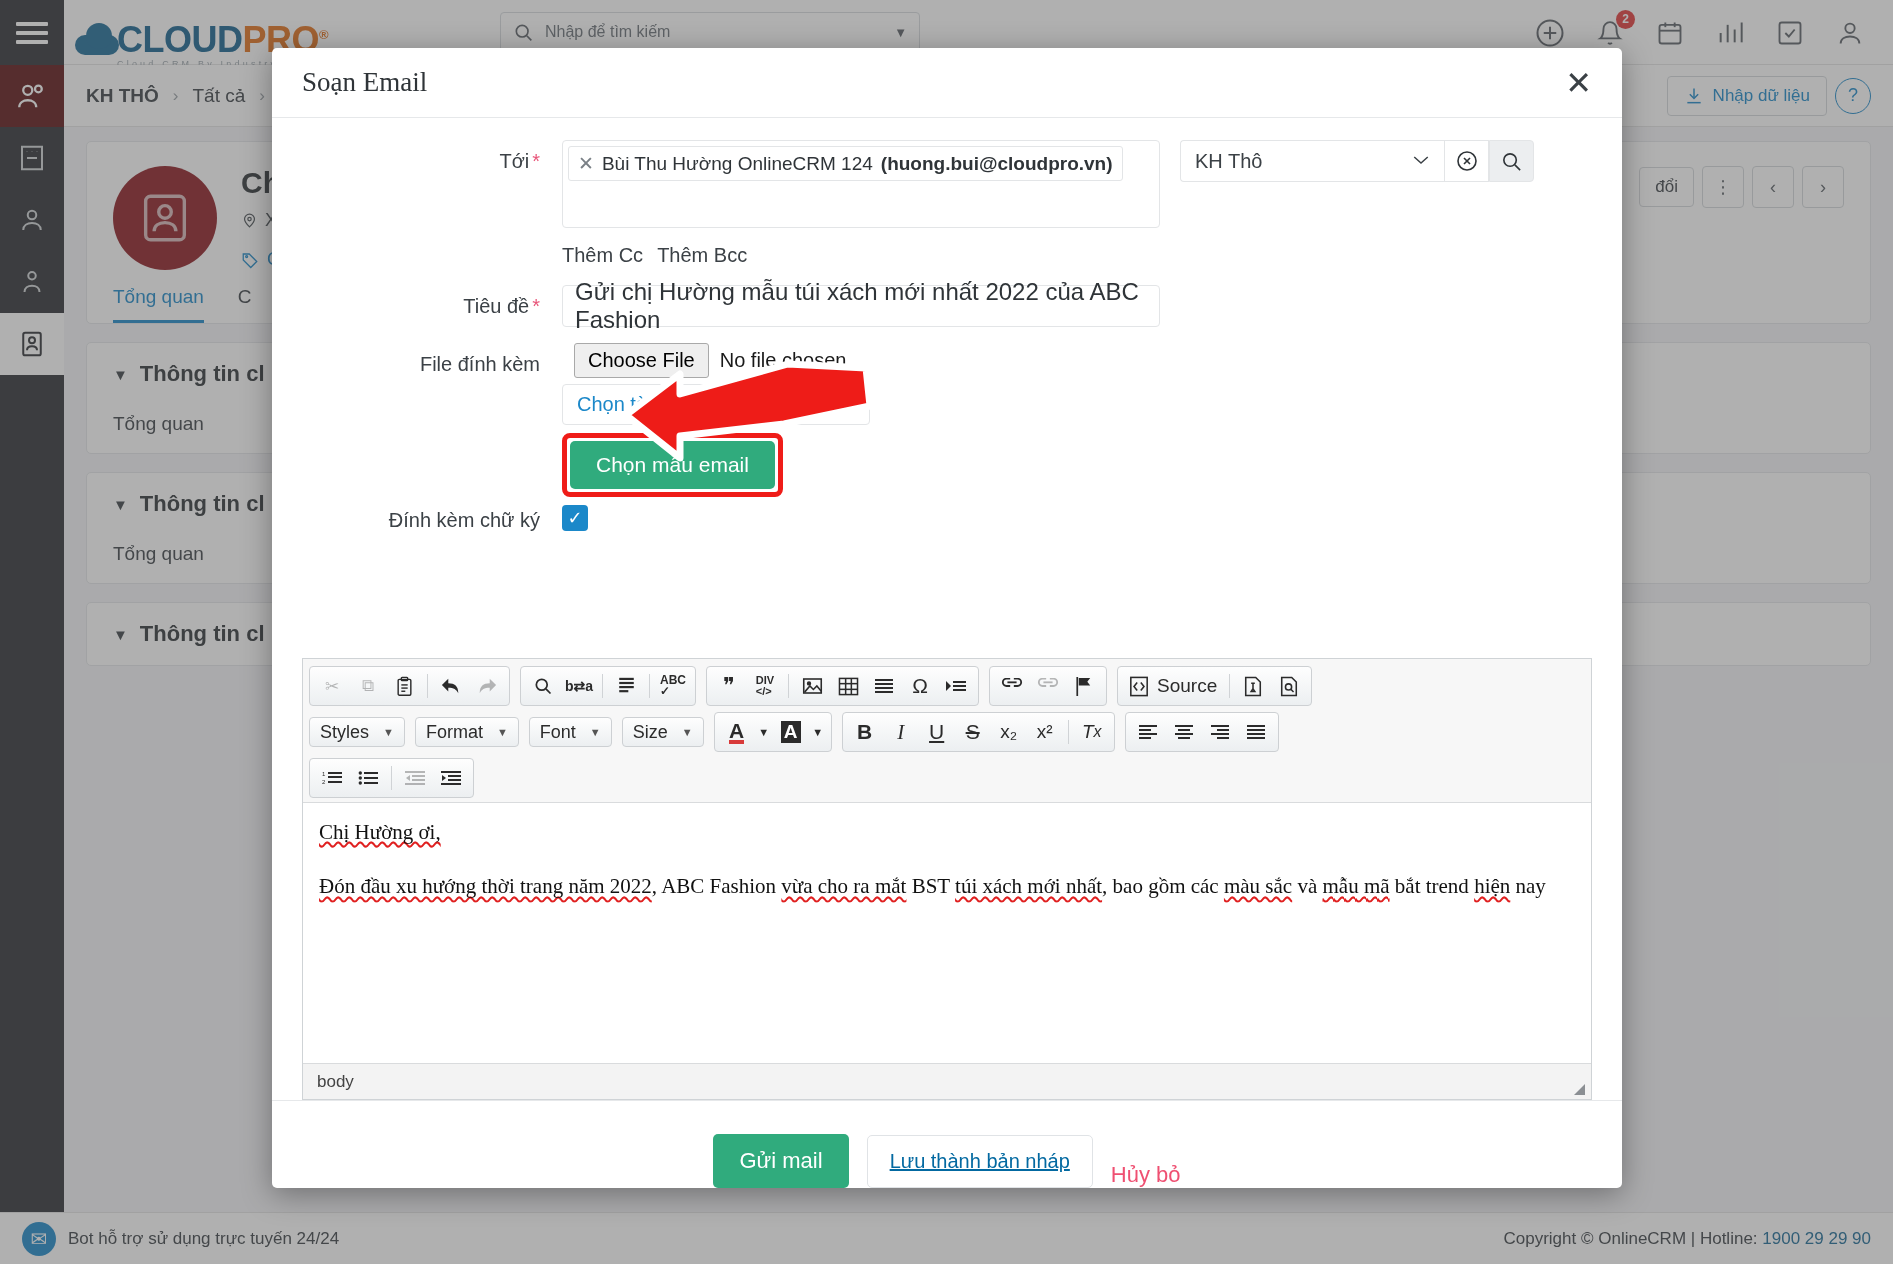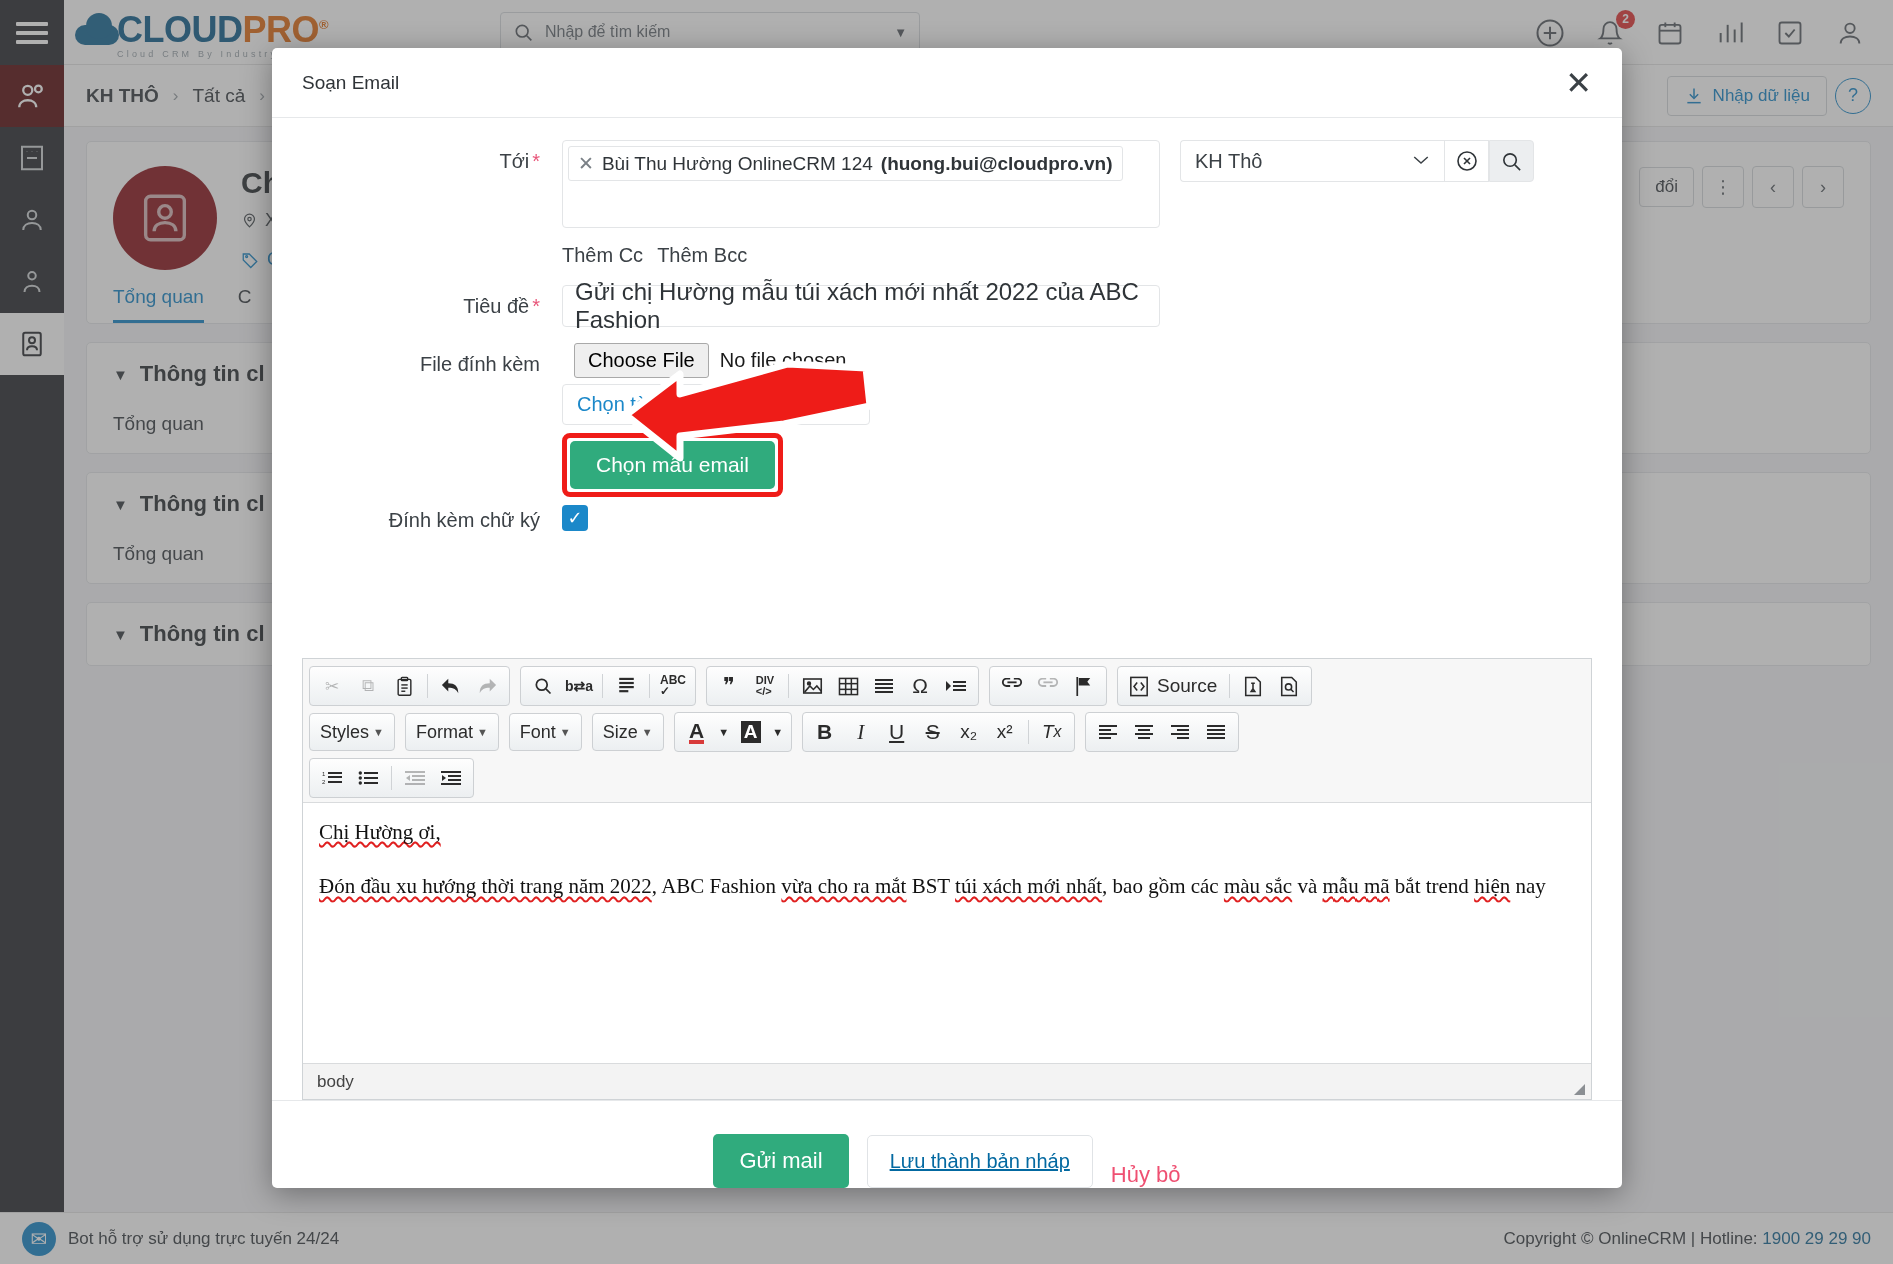--- a/index.html
+++ b/index.html
@@ -9,21 +9,21 @@
     font-family:"Liberation Sans", sans-serif;
     background:#ffffff; overflow:hidden; position:relative;
   }
 
   
   #app-bg { position:absolute; inset:0; }
 
   .topbar { position:absolute; left:0; top:0; width:1893px; height:65px; background:#fff; border-bottom:1px solid #e3e3e3; }
   .hamburger-zone { position:absolute; left:0; top:0; width:64px; height:65px; background:#2c2f33; display:flex; align-items:center; justify-content:center; }
   .hamburger span { display:block; width:32px; height:4px; background:#fff; margin:5px 0; border-radius:1px;}
-  .logo { position:absolute; left:75px; top:7px; display:flex; align-items:flex-start; }
+  .logo { position:absolute; left:75px; top:17px; display:flex; align-items:flex-start; }
   .cloud-shape { width:48px; height:34px; position:relative; margin-top:6px;}
   .cloud-shape::before{content:"";position:absolute;left:0;bottom:2px;width:44px;height:20px;background:#1b6a96;border-radius:11px;}
   .cloud-shape::after{content:"";position:absolute;left:11px;top:0;width:26px;height:26px;background:#1b6a96;border-radius:50%;}
   .logo-text { margin-left:-6px; }
   .logo-main { font-size:36px; font-weight:bold; letter-spacing:-.5px; line-height:36px;}
   .logo-main .c1 { color:#15628e; }
   .logo-main .c2 { color:#e2701a; }
   .logo-reg { font-size:13px; color:#e2701a; vertical-align:super;}
   .logo-sub { font-size:9px; letter-spacing:3.2px; color:#9aa4ab; margin-top:1px;}
 
@@ -73,21 +73,21 @@
   
   #overlay { position:absolute; inset:0; background:rgba(80,80,80,0.45); }
 
   
   #modal {
     position:absolute; left:272px; top:48px; width:1350px; height:1140px;
     background:#fff; border-radius:5px; box-shadow:0 6px 30px rgba(0,0,0,.35);
     display:flex; flex-direction:column;
   }
   .modal-head { height:70px; border-bottom:1px solid #e6e8ea; display:flex; align-items:center; padding:0 30px; flex:0 0 auto;}
-  .modal-title { font-size:19px; color:#2f3438; }
+  .modal-title { font-size:27px; color:#2f3438;font-family:Liberation Serif, serif; }
   .modal-x { margin-left:auto; font-size:32px; color:#3b4146; line-height:1; cursor:pointer;}
   .modal-body { flex:1 1 auto; padding:22px 30px 0 30px; overflow:hidden; position:relative;}
 
   .frow { display:flex; margin-bottom:16px; }
   .flabel { width:260px; text-align:right; padding-right:22px; font-size:20px; color:#3b4146; padding-top:10px;}
   .req { color:#e8567a; margin-left:3px;}
   .fctl { flex:1; display:flex; align-items:flex-start; }
 
   .to-wrap { width:598px; min-height:88px; border:1px solid #e3e5e7; border-radius:4px; padding:5px; background:#fff;}
   .chip { display:inline-flex; align-items:center; gap:8px; border:1px solid #e3e5e7; border-radius:3px; padding:5px 9px; font-size:19px; color:#2f3438; background:#fff; white-space:nowrap;}
@@ -115,21 +115,21 @@
   .chk { width:26px; height:26px; border-radius:4px; background:#1b88c9; display:flex; align-items:center; justify-content:center; color:#fff; font-size:18px;}
 
   
   .ck { margin:16px 30px 0 30px; border:1px solid #cfd3d6; background:#f7f7f7; }
   .ck-toolbar { background:#f7f7f7; border-bottom:1px solid #d9dbdd; padding:7px 6px 4px 6px;}
   .tbrow { display:flex; align-items:center; gap:10px; margin-bottom:6px; flex-wrap:nowrap;}
   .tgroup { display:flex; align-items:center; border:1px solid #cdd0d3; border-radius:4px; background:linear-gradient(#fefefe,#eceff1); padding:3px 5px; gap:2px;}
   .tbtn { width:34px; height:32px; display:flex; align-items:center; justify-content:center; color:#2b2b2b; font-size:17px;}
   .tbtn.dim { opacity:.32;}
   .tsep { width:1px; height:24px; background:#d0d3d6; margin:0 4px;}
-  .tsel { border:1px solid #cdd0d3; border-radius:4px; background:linear-gradient(#fefefe,#eceff1); height:38px; display:flex; align-items:center; padding:0 10px; font-size:18px; color:#2b2b2b; gap:4px;}
+  .tsel { border:1px solid #cdd0d3; border-radius:4px; background:linear-gradient(#fefefe,#eceff1); height:30px; display:flex; align-items:center; padding:0 10px; font-size:18px; color:#2b2b2b; gap:14px;}
   .tsel .tc { font-size:11px; color:#555;}
   .src { display:flex; align-items:center; gap:8px; font-size:19px; color:#2b2b2b; padding:0 6px;}
 
   .ck-area { background:#fff; height:260px; padding:14px 16px; font-family:"Liberation Serif", serif; font-size:21px; color:#111; line-height:1.45;}
   .sq { text-decoration: underline wavy #e02020; text-decoration-skip-ink:none;}
   .ck-foot { height:36px; background:#f3f3f3; border-top:1px solid #d9dbdd; display:flex; align-items:center; padding:0 14px; font-size:17px; color:#444; position:relative;}
   .resizer { position:absolute; right:6px; bottom:4px; width:0;height:0; border-left:11px solid transparent; border-bottom:11px solid #8b8f93;}
 
   .modal-foot { height:88px; border-top:1px solid #e6e8ea; display:flex; align-items:flex-end; justify-content:center; gap:18px; flex:0 0 auto;}
   .b-green { background:#30ab7d; color:#fff; border:none; border-radius:5px; font-size:22px; padding:14px 26px; font-family:"Liberation Sans",sans-serif;}

